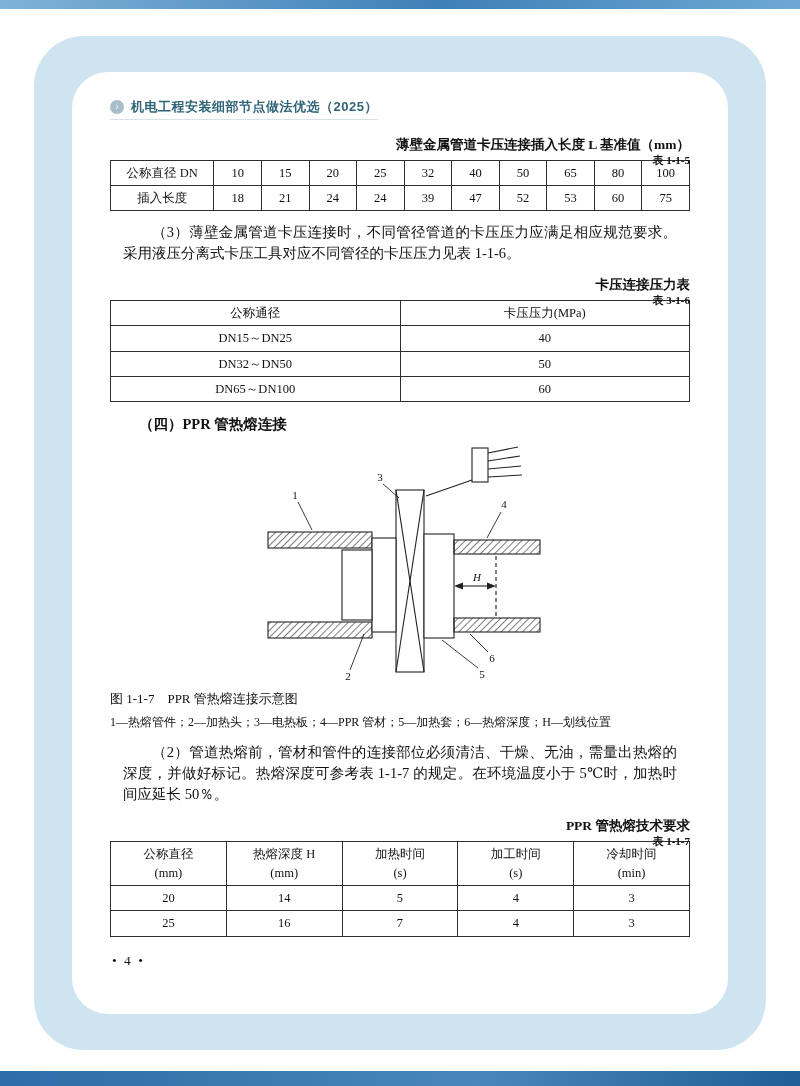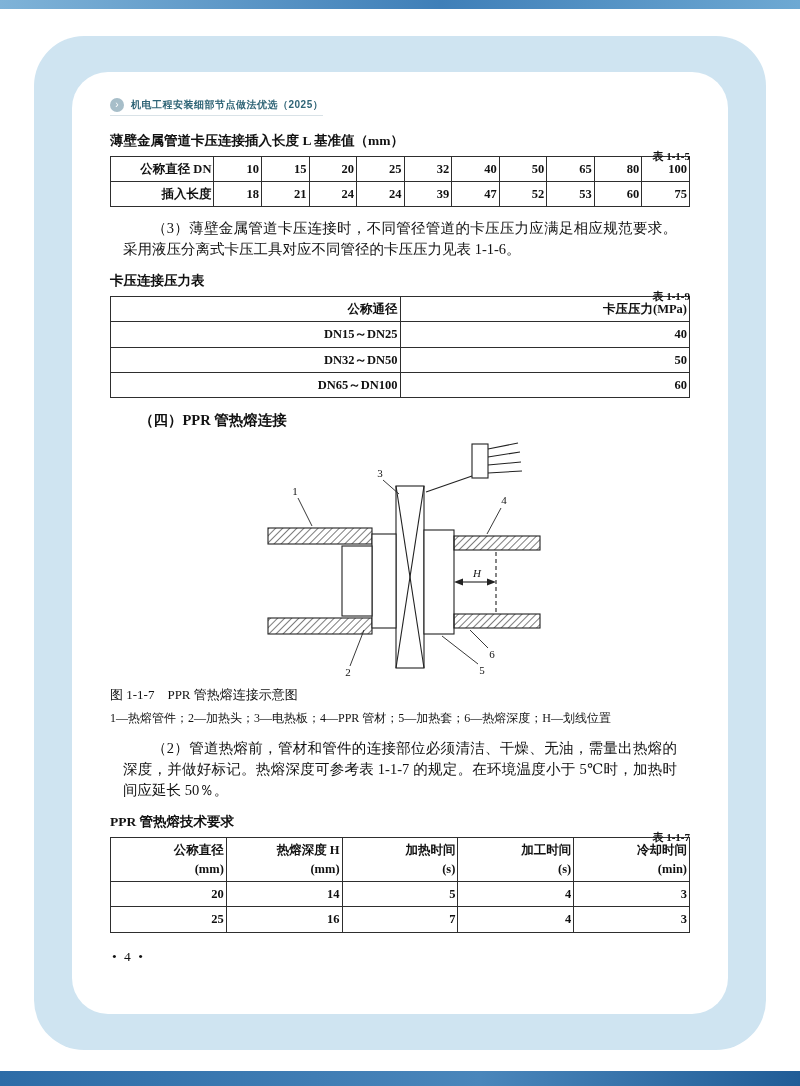--- a/index.html
+++ b/index.html
@@ -8,27 +8,27 @@
     background:linear-gradient(90deg,#7fb3d8,#3f7fb8 55%,#6ea9d3);}
   .bottom-strip{position:absolute;bottom:0;left:0;width:800px;height:15px;
     background:linear-gradient(90deg,#2d6ca7,#4a86bb 60%,#215d97);}
   .card{position:absolute;left:34px;top:36px;width:732px;height:1014px;background:#cfe4f1;border-radius:50px;}
   .page{position:absolute;left:38px;top:36px;width:656px;height:942px;background:#ffffff;border-radius:36px;
     box-sizing:border-box;padding:26px 38px 0 38px;}
   .header{display:flex;align-items:center;gap:7px;margin-bottom:16px;width:fit-content;
     border-bottom:1px solid #d9e2e7;padding-bottom:3px;}
   .hicon{width:14px;height:14px;border-radius:50%;background:#a7bec9;color:#fff;font-size:10px;
     line-height:14px;text-align:center;font-family:"Liberation Sans",sans-serif;flex:0 0 auto;}
-  .htitle{font-size:10px;color:#2f6476;font-weight:bold;letter-spacing:.5px;
+  .htitle{font-size:13px;color:#2f6476;font-weight:bold;letter-spacing:.5px;
     font-family:"Liberation Sans",sans-serif;}
-  .tbl-head{position:relative;text-align:left;font-weight:bold;font-size:13.5px;margin:12px 0 6px 0;}
+  .tbl-head{position:relative;text-align:right;font-weight:bold;font-size:13.5px;margin:12px 0 6px 0;}
   .tbl-label{position:absolute;right:0;top:17px;font-size:11px;}
   table{width:100%;border-collapse:collapse;font-size:12.5px;table-layout:fixed;}
   table{border:1.6px solid #2e2e2e;}
-  td,th{border:1px solid #2e2e2e;text-align:right;padding:3px 2px;font-weight:bold;line-height:1.45;}
+  td,th{border:1px solid #2e2e2e;text-align:center;padding:3px 2px;font-weight:normal;line-height:1.45;}
   .t5 .rowhead{width:17%;}
   .t7 th div{line-height:1.5;}
   .para{font-size:14.5px;line-height:21px;text-align:justify;text-indent:2em;margin:11px 13px;}
   .section-title{font-size:14.5px;font-weight:bold;text-indent:2em;margin:13px 0 4px 0;}
   .figure{text-align:center;margin:10px 0 0 0;}
   .fig-caption{text-align:left;font-size:13px;margin-top:2px;}
   .fig-legend{text-align:left;font-size:12px;margin-top:6px;}
   .page-num{font-size:13.5px;margin:16px 0 0 2px;letter-spacing:2px;}
 </style>
 </head>
@@ -77,21 +77,21 @@
       <td>60</td>
       <td>75</td>
     </tr>
   </tbody>
       </table>
 
   <div class="para">（3）薄壁金属管道卡压连接时，不同管径管道的卡压压力应满足相应规范要求。采用液压分离式卡压工具对应不同管径的卡压压力见表 1-1-6。</div>
 
   <div class="tbl-head">
     <span>卡压连接压力表</span>
-    <span class="tbl-label">表 1-1-9</span>
+    <span class="tbl-label">表 3-1-6</span>
   </div>
   <table class="t6">
     <tbody>
           <tr>
       <td>公称通径</td>
       <td>卡压压力(MPa)</td>
     </tr>
     <tr>
       <td>DN15～DN25</td>
       <td>40</td>

